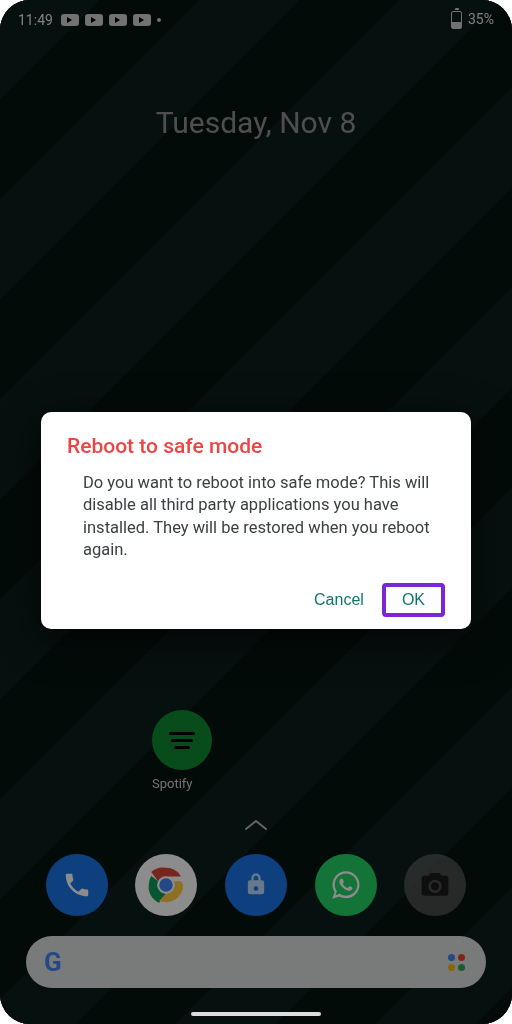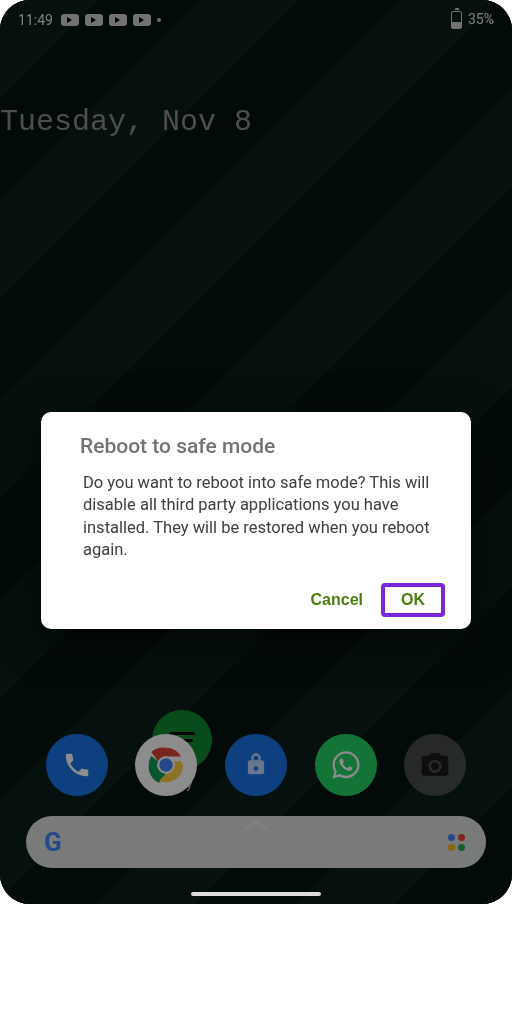--- a/index.html
+++ b/index.html
@@ -1,20 +1,20 @@
 <!DOCTYPE html>
 <html><head>
 <meta charset="utf-8">
 <style>
   * { margin: 0; padding: 0; box-sizing: border-box; }
   html, body { width: 512px; height: 1024px; overflow: hidden; font-family: Roboto, -apple-system, BlinkMacSystemFont, "Segoe UI", sans-serif; }
   .screen {
     position: relative;
     width: 512px;
-    height: 904px;
+    height: 1024px;
     background: #000;
     border-radius: 30px;
     overflow: hidden;
   }
   .wallpaper {
     position: absolute;
     inset: 0;
     background: #0a1a17;
     background-image:
       linear-gradient(135deg, #0c1e1a 0%, #0c1e1a 25%, #071512 25%, #071512 50%, #0c1e1a 50%, #0c1e1a 75%, #071512 75%, #071512 100%);
@@ -68,63 +68,61 @@
     border-radius: 1px 1px 0 0;
   }
   .battery-fill {
     width: 100%;
     height: 35%;
     background: #cfcfcf;
   }
   .date {
     position: absolute;
     top: 105px; left: 0; right: 0;
-    text-align: left;
+    text-align: center;
     color: #8f8f8f;
     font-size: 30px;
     font-weight: 400;
-    font-family: Liberation Mono, monospace;
   }
 
   
   .dialog {
     position: absolute;
     left: 41px; right: 41px;
     top: 412px;
     background: #fff;
     border-radius: 10px;
     padding: 22px 26px 12px 26px;
     box-shadow: 0 10px 40px rgba(0,0,0,0.6);
   }
   .dialog-title {
     font-size: 21px;
     font-weight: 500;
-    color: #737373;
+    color: #ef4444;
     margin-bottom: 14px;
-    margin-left: 13px;
   }
   .dialog-body {
     font-size: 16.5px;
     line-height: 1.35;
     color: #3c4043;
     margin-left: 16px;
   }
   .dialog-actions {
     display: flex;
     justify-content: flex-end;
     gap: 6px;
     margin-top: 22px;
     align-items: center;
   }
   .dialog-btn {
     background: none;
     border: none;
-    color: #4d7c0f;
+    color: #0f766e;
     font-size: 16px;
-    font-weight: 700;
+    font-weight: 400;
     padding: 8px 12px;
     border-radius: 4px;
     cursor: pointer;
   }
   .ok-highlight {
     border: 4px solid #7b26d8;
     padding: 4px 16px;
   }
 
   

